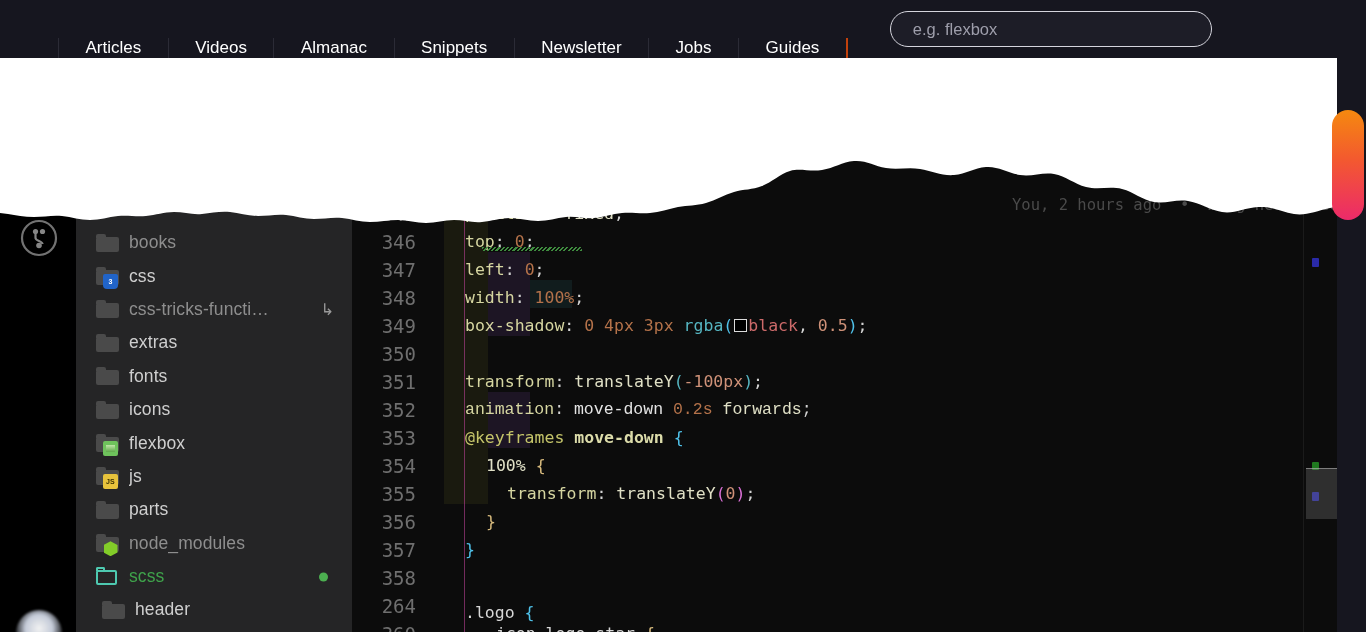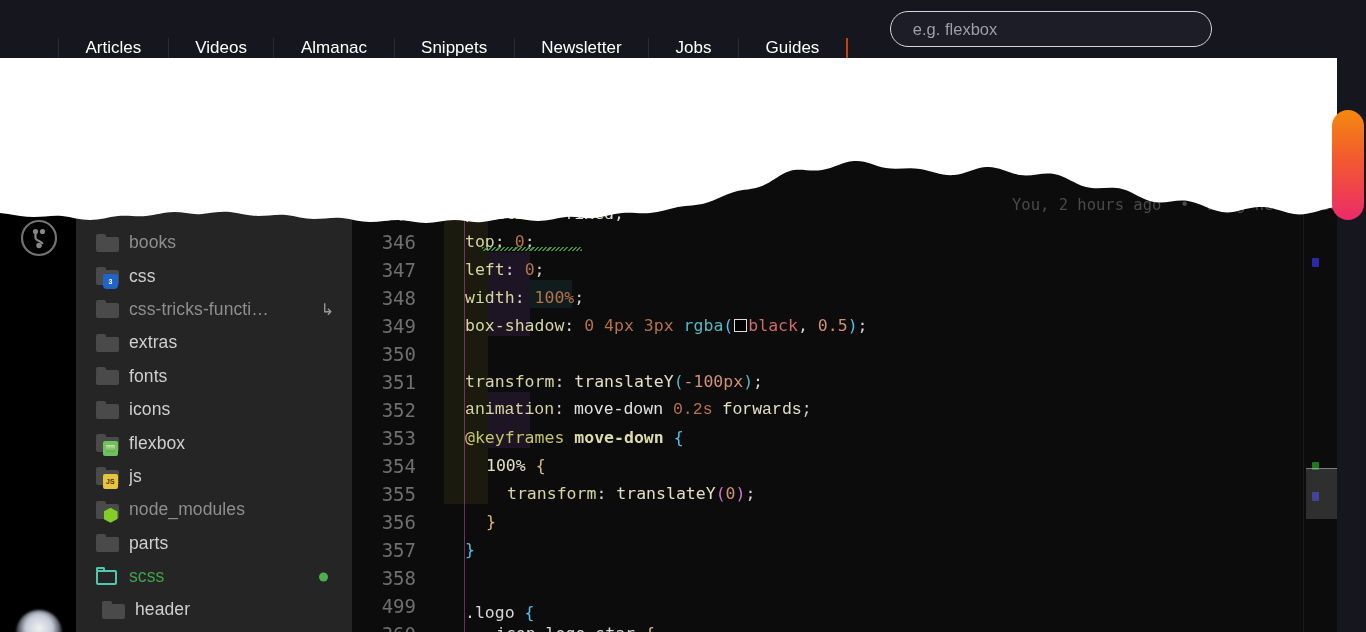--- a/index.html
+++ b/index.html
@@ -422,32 +422,32 @@
           </span>
           <span class="label">flexbox</span>
         </div>
         <div class="tree-row">
           <span class="ico">
             <span class="folder-generic"></span>
             <span class="ov jsb">JS</span>
           </span>
           <span class="label">js</span>
         </div>
+        <div class="tree-row">
+          <span class="ico">
+            <span class="folder-generic"></span>
+          </span>
+          <span class="label">parts</span>
+        </div>
         <div class="tree-row dim">
           <span class="ico">
             <span class="folder-generic"></span>
             <span class="ov node"></span>
           </span>
           <span class="label">node_modules</span>
-        </div>
-        <div class="tree-row">
-          <span class="ico">
-            <span class="folder-generic"></span>
-          </span>
-          <span class="label">parts</span>
         </div>
         <div class="tree-row modified">
           <span class="ico">
             <span class="folder-open"></span>
           </span>
           <span class="label">scss</span>
           <span class="badge-dot"></span>
         </div>
         <div class="tree-row depth1">
           <span class="ico">
@@ -480,21 +480,21 @@
         <div class="code-line"><span class="ln">349</span><span class="code-text" style="padding-left: 35px;"><span class="t-prop">box-shadow</span><span class="t-punct">: </span><span class="t-num">0</span> <span class="t-num">4px</span> <span class="t-num">3px</span> <span class="t-cyan">rgba</span><span class="t-brace-b">(</span><span class="colorbox"></span><span class="t-kw">black</span><span class="t-punct">, </span><span class="t-num2">0.5</span><span class="t-brace-b">)</span><span class="t-punct">;</span></span></div>
         <div class="code-line"><span class="ln">350</span><span class="code-text" style="padding-left: 14px;"></span></div>
         <div class="code-line"><span class="ln">351</span><span class="code-text" style="padding-left: 35px;"><span class="t-prop">transform</span><span class="t-punct">: </span><span class="t-val">translateY</span><span class="t-cyan">(</span><span class="t-num2">-100px</span><span class="t-cyan">)</span><span class="t-punct">;</span></span></div>
         <div class="code-line"><span class="ln">352</span><span class="code-text" style="padding-left: 35px; font-family: Liberation Mono, monospace;"><span class="t-prop">animation</span><span class="t-punct">: </span><span class="t-white">move-down</span> <span class="t-num">0.2s</span> <span class="t-val">forwards</span><span class="t-punct">;</span></span></div>
         <div class="code-line"><span class="ln">353</span><span class="code-text" style="padding-left: 35px;"><span class="t-at">@keyframes</span> <span class="t-ident">move-down</span> <span class="t-brace-b">{</span></span></div>
         <div class="code-line"><span class="ln">354</span><span class="code-text" style="padding-left: 56px;"><span class="t-val">100%</span> <span class="t-brace-y">{</span></span></div>
         <div class="code-line"><span class="ln">355</span><span class="code-text" style="padding-left: 77px;"><span class="t-prop">transform</span><span class="t-punct">: </span><span class="t-val">translateY</span><span class="t-brace-p">(</span><span class="t-num2">0</span><span class="t-brace-p">)</span><span class="t-punct">;</span></span></div>
         <div class="code-line"><span class="ln">356</span><span class="code-text" style="padding-left: 56px;"><span class="t-brace-y">}</span></span></div>
         <div class="code-line"><span class="ln">357</span><span class="code-text" style="padding-left: 35px;"><span class="t-brace-b">}</span></span></div>
         <div class="code-line"><span class="ln">358</span><span class="code-text" style="padding-left: 14px;"></span></div>
-        <div class="code-line"><span class="ln">499</span><span class="code-text" style="padding-left: 35px; margin-top: 14px;"><span class="t-sel">.logo</span> <span class="t-brace-b">{</span></span></div>
+        <div class="code-line"><span class="ln">264</span><span class="code-text" style="padding-left: 35px; margin-top: 14px;"><span class="t-sel">.logo</span> <span class="t-brace-b">{</span></span></div>
         <div class="code-line"><span class="ln">360</span><span class="code-text" style="padding-left: 56px;"><span class="t-sel">.icon-logo-star</span> <span class="t-brace-y">{</span></span></div>
       </div>
 
     <div class="cursor-caret" style="left:291px; top:34px;"></div>
     <div class="squiggle" style="left:130px; top:247px; width:100px;"></div>
 
     <div class="blame">You, 2 hours ago  •  …ing header code</div>
 
     <div class="minimap">
       <div class="mm-mark" style="left:8px; top:258px; width:7px; height:9px; background:#2a2aa8;"></div>

